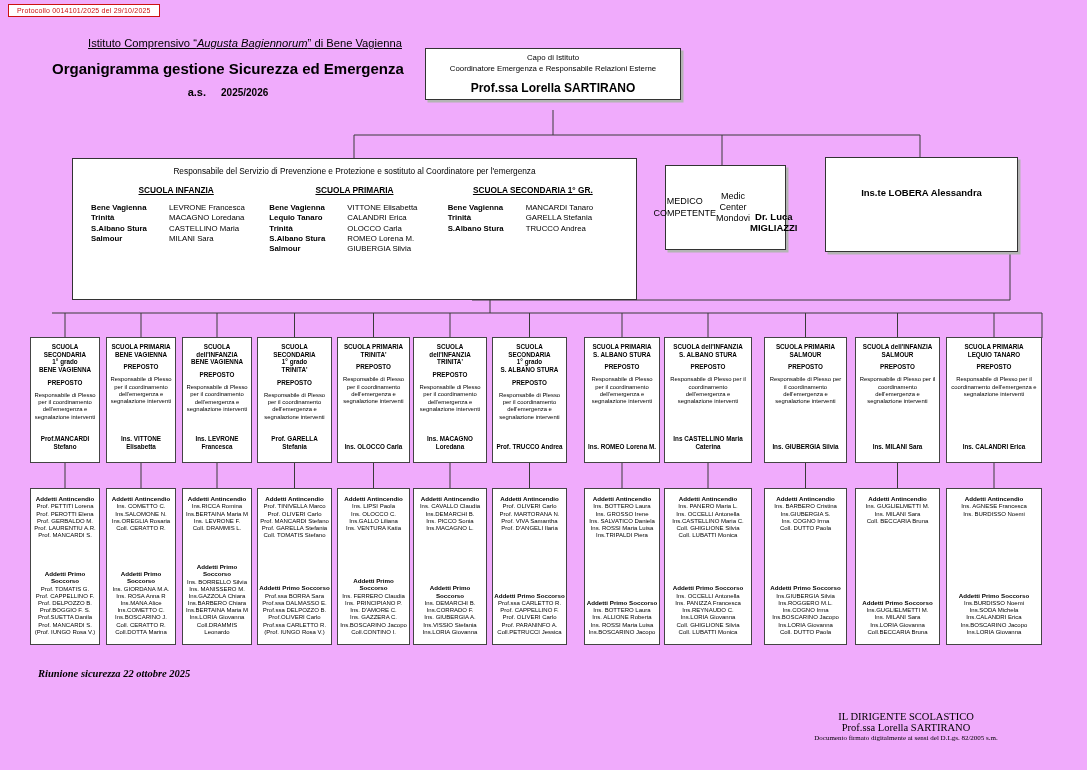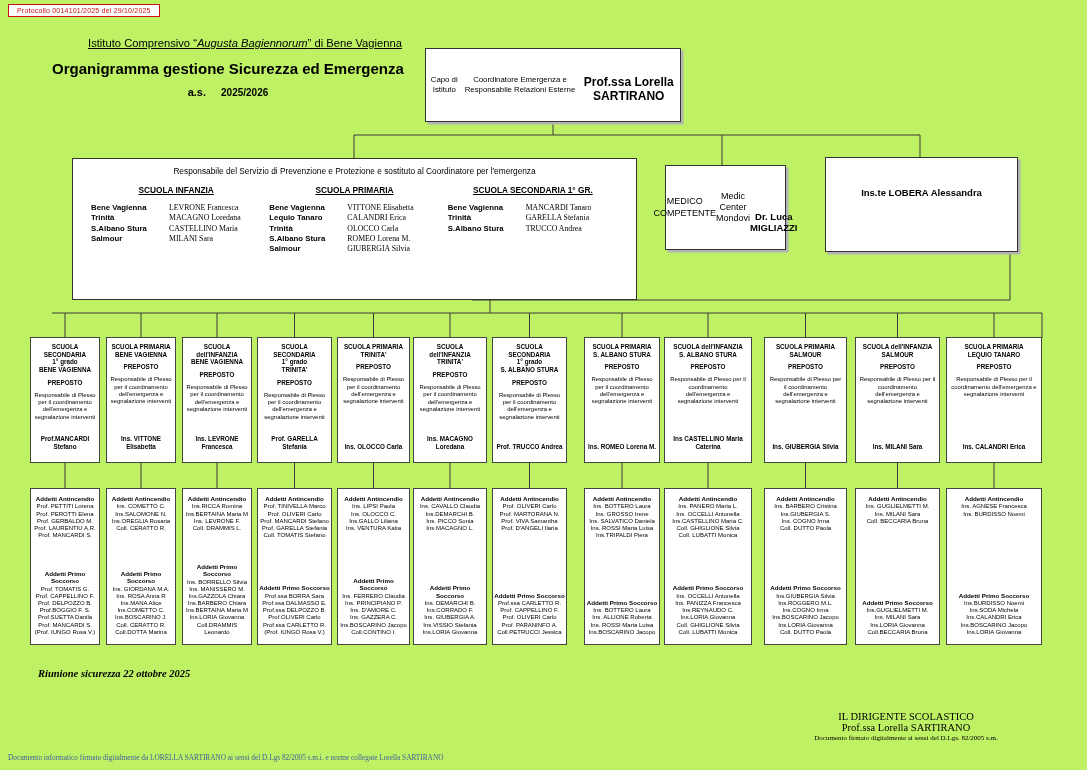--- a/index.html
+++ b/index.html
@@ -1,51 +1,51 @@
 <!DOCTYPE html>
 <html><head>
 <meta charset="utf-8">
 <style>
   html,body{margin:0;padding:0;background:#e8e8e8;}
-  .page{position:relative;width:1087px;height:770px;background:#bef264;margin:0 auto;
+  .page{position:relative;width:1087px;height:770px;background:#f0abfc;margin:0 auto;
         font-family:"Liberation Sans",sans-serif;color:#000;overflow:hidden;}
   .connectors{position:absolute;left:0;top:0;z-index:0;pointer-events:none;}
 
   
   .protocol{position:absolute;left:8px;top:4px;border:1.5px solid #cc1111;color:#cc1111;
             font-size:7px;padding:2px 8px;letter-spacing:.2px;background:#fff;}
   .institute{position:absolute;left:50px;top:37px;width:390px;text-align:center;
              font-size:11.2px;text-decoration:underline;}
   .institute .it{font-style:italic;}
   .doc-title{position:absolute;left:18px;top:60px;width:420px;text-align:center;
              font-weight:bold;font-size:15px;}
   .doc-year{position:absolute;left:18px;top:82px;width:420px;text-align:center;font-weight:bold;}
   .doc-year .as{font-size:11px;}
   .doc-year .yr{font-size:10px;margin-left:15px;}
 
   .box{position:absolute;border:1px solid #333;background:#fff;box-sizing:border-box;z-index:1;}
   .shadow{box-shadow:2.5px 2.5px 0 #b4b4b4;}
 
   
-  .principal{left:425px;top:48px;width:256px;height:74px;display:flex;
+  .principal{left:425px;top:48px;width:256px;height:52px;display:flex;flex-direction:column;
              align-items:center;justify-content:center;text-align:center;padding:3px;}
   .principal .r{font-size:7.8px;line-height:1.3;}
   .principal .nm{font-size:12px;font-weight:bold;margin-top:7px;}
 
   
   .rspp{left:72px;top:158px;width:565px;height:142px;padding:7px 10px 0 10px;text-align:center;}
   .rspp-role{font-size:8.3px;}
   .rspp-name{font-size:9.8px;font-weight:bold;margin-top:1px;}
   .rspp-sub{font-size:8.3px;font-weight:bold;margin-top:9px;}
   .rspp-cols{display:flex;margin-top:9px;padding:0 4px;text-align:left;}
   .rspp-col{flex:1 1 0;padding:0 4px;}
   .rspp-col-h{font-size:8.3px;font-weight:bold;text-align:center;margin-bottom:8px;text-decoration:underline;}
   .rspp-row{display:flex;font-size:7.8px;line-height:1.32;}
   .rspp-row .loc{font-weight:bold;width:78px;flex:none;}
-  .rspp-row .nm{flex:1;font-family:Liberation Serif, serif;}
+  .rspp-row .nm{flex:1;}
 
   
   .medico{left:665px;top:165px;width:121px;height:85px;display:flex;flex-direction:row;
           align-items:center;justify-content:center;text-align:center;padding:0;}
   .medico .r{font-size:9px;line-height:1.25;}
   .medico .nm{font-size:9.5px;font-weight:bold;margin-top:28px;}
   .rls{left:825px;top:157px;width:193px;height:95px;text-align:center;padding:14px 10px 0 10px;}
   .rls .r{font-size:8.8px;line-height:1.35;}
   .rls .nm{font-size:9.5px;font-weight:bold;margin-top:15px;}
 
@@ -552,15 +552,14 @@
   </div>
 
   <div class="meeting">Riunione sicurezza 22 ottobre 2025</div>
 
   <div class="sigblock">
     <div class="sig-role">IL DIRIGENTE SCOLASTICO</div>
     <div class="sig-name">Prof.ssa Lorella SARTIRANO</div>
     <div class="sig-note">Documento firmato digitalmente ai sensi del D.Lgs. 82/2005 s.m.</div>
   </div>
 
-  <div class="digline">Documento informatico firmato digitalmente da LORELLA SARTIRANO ai sensi del D.Lgs 82/2005 s.m.i. e norme collegate Lorella SARTIRANO</div>
 
 </div>
 
 </body></html>

